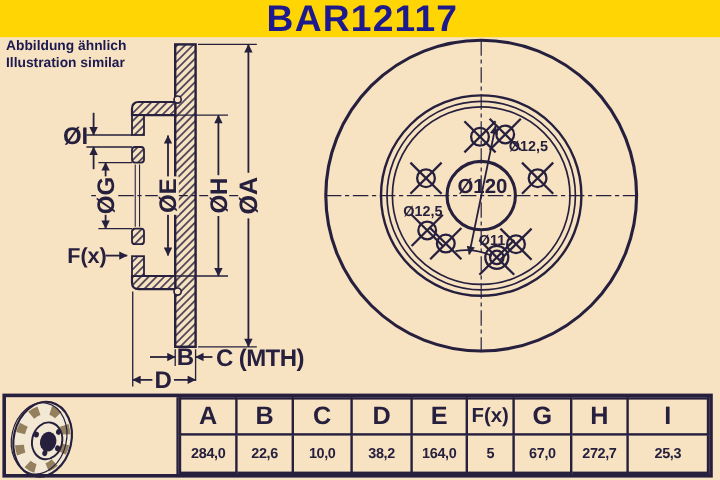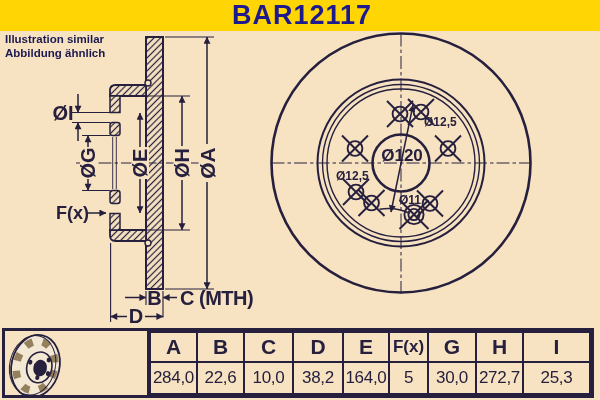--- a/index.html
+++ b/index.html
@@ -4,21 +4,21 @@
 <style>
   html,body{margin:0;padding:0;background:#888;}
   .stage{
     position:relative;width:600px;height:400px;overflow:hidden;
     background:#F7E3C2;font-family:"Liberation Sans",sans-serif;
   }
   .banner{position:absolute;left:0;top:0;width:600px;height:31px;background:#FFD503;}
   .title{
     position:absolute;left:0;top:0;width:552px;height:31px;line-height:31px;
     text-align:center;padding-left:52px;box-sizing:border-box;
-    font-size:27px;font-weight:bold;letter-spacing:1px;color:#1D1A8E;
+    font-size:31px;font-weight:bold;letter-spacing:1px;color:#1D1A8E;
   }
   .note{
     position:absolute;left:5px;top:33px;color:#1C1950;
     font-size:11.5px;font-weight:bold;line-height:13.5px;
   }
   svg.drw{position:absolute;left:0;top:0;pointer-events:none;}
   svg.drw text{fill:#26203E;font-family:"Liberation Sans",sans-serif;font-weight:bold;}
   .hat{fill:url(#hatch);stroke:#26203E;}
   .oln{fill:none;stroke:#26203E;}
   .bottom-box{
@@ -26,33 +26,33 @@
     border:3px solid #26203E;box-sizing:border-box;display:flex;
   }
   .logo-cell{width:142px;flex:0 0 142px;border-right:2.5px solid #26203E;}
   table.spec{flex:1 1 auto;border-collapse:collapse;table-layout:fixed;width:100%;height:100%;}
   table.spec th,table.spec td{
     border:2.5px solid #26203E;text-align:center;vertical-align:middle;
     color:#26203E;padding:0;overflow:hidden;white-space:nowrap;
   }
   table.spec tr.hdr th{font-size:21px;font-weight:bold;height:28px;}
   table.spec tr.hdr th.fx{font-size:17px;}
-  table.spec tr.vals td{font-size:17px;font-weight:normal;letter-spacing:-0.3px;}
+  table.spec tr.vals td{font-size:12px;font-weight:bold;letter-spacing:-0.3px;}
 </style>
 </head>
 <body>
 
 <div class="stage">
 
   <div class="banner"></div>
   <div class="title">BAR12117</div>
 
   <div class="note">
+    <div>Abbildung ähnlich</div>
     <div>Illustration similar</div>
-    <div>Abbildung ähnlich</div>
   </div>
 
   <svg class="drw" width="600" height="400" viewBox="0 0 600 400">
     <defs>
       <pattern id="hatch" width="4.6" height="4.6" patternUnits="userSpaceOnUse" patternTransform="rotate(45)">
         <rect width="4.6" height="4.6" fill="#F7E3C2"></rect>
         <path d="M2.3 -1 L2.3 5.6" stroke="#26203E" stroke-width="1.2"></path>
       </pattern>
       <marker id="ah" viewBox="0 0 10 10" refX="9.5" refY="5" markerWidth="11" markerHeight="7" markerUnits="userSpaceOnUse" orient="auto-start-reverse">
         <path d="M0 0 L10 5 L0 10 Z" fill="#26203E"></path>
@@ -192,21 +192,21 @@
         <th>H</th>
         <th>I</th>
       </tr>
       <tr class="vals">
         <td>284,0</td>
         <td>22,6</td>
         <td>10,0</td>
         <td>38,2</td>
         <td>164,0</td>
         <td>5</td>
-        <td>30,0</td>
+        <td>67,0</td>
         <td>272,7</td>
         <td>25,3</td>
       </tr>
     </tbody>
       </table>
   </div>
 
 </div>
 
 </body></html>

